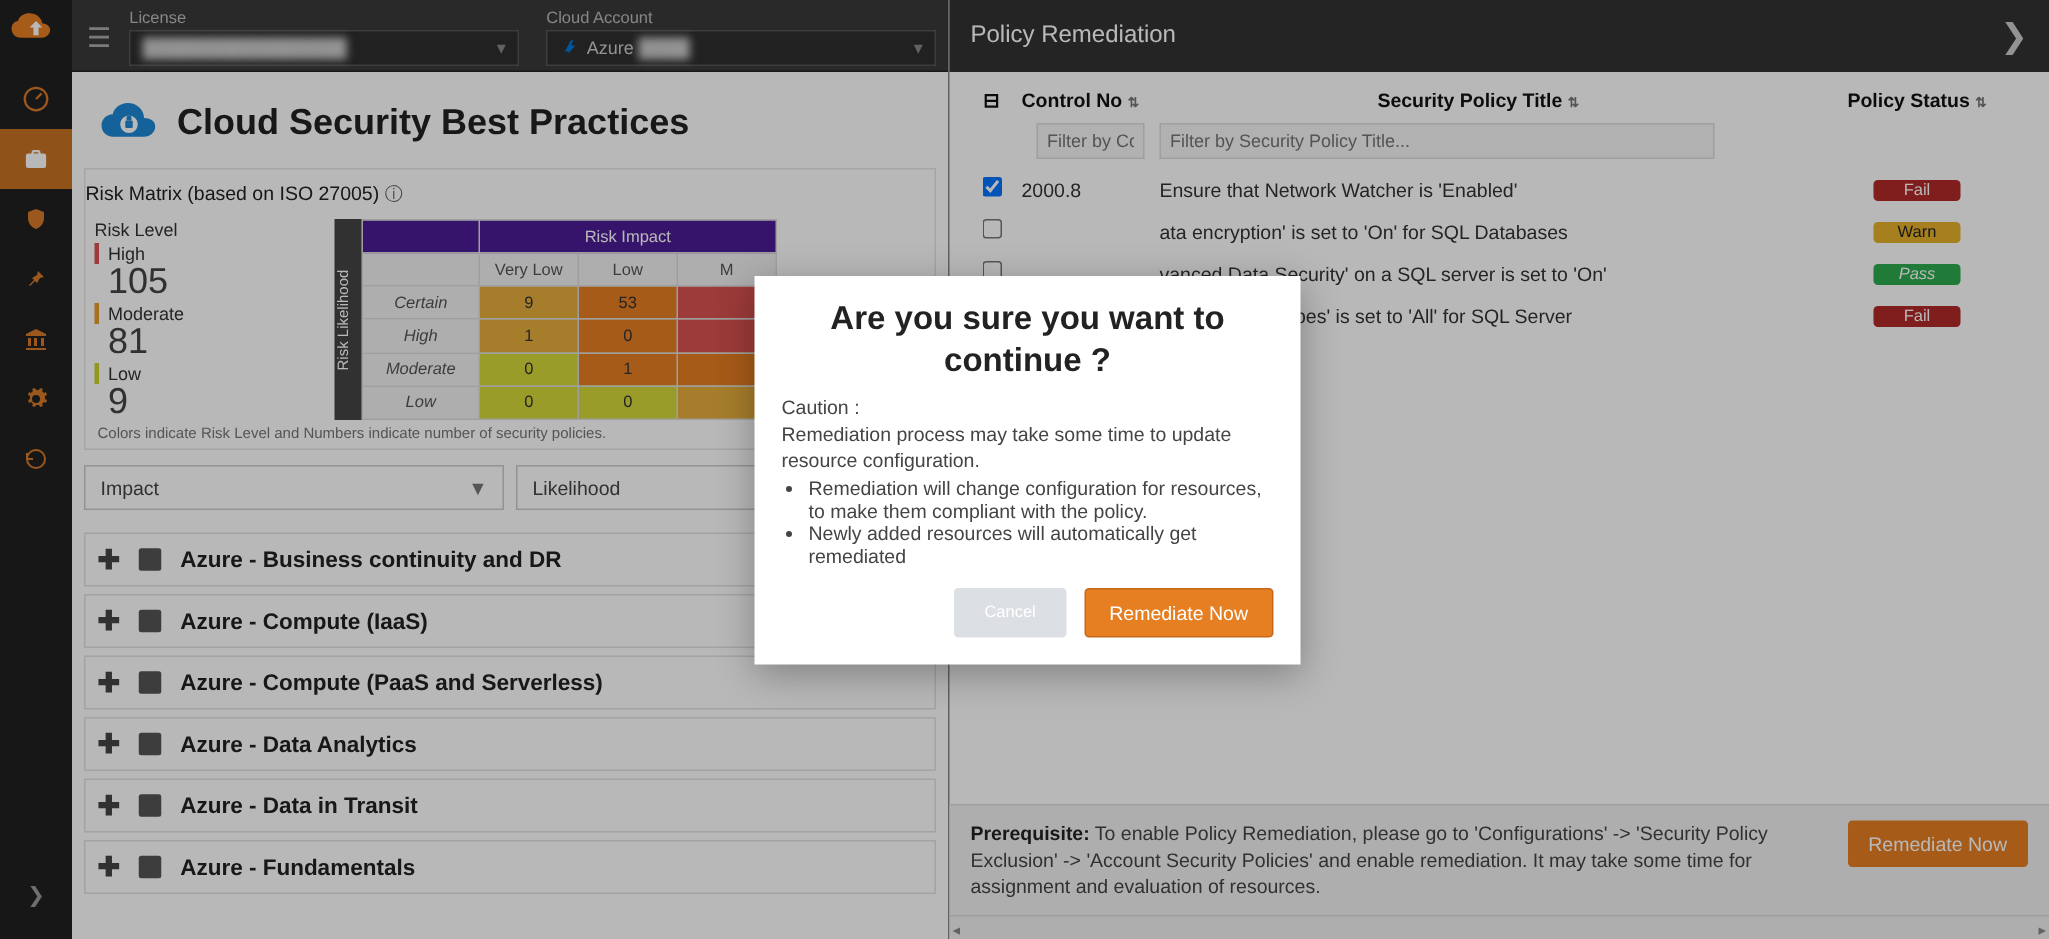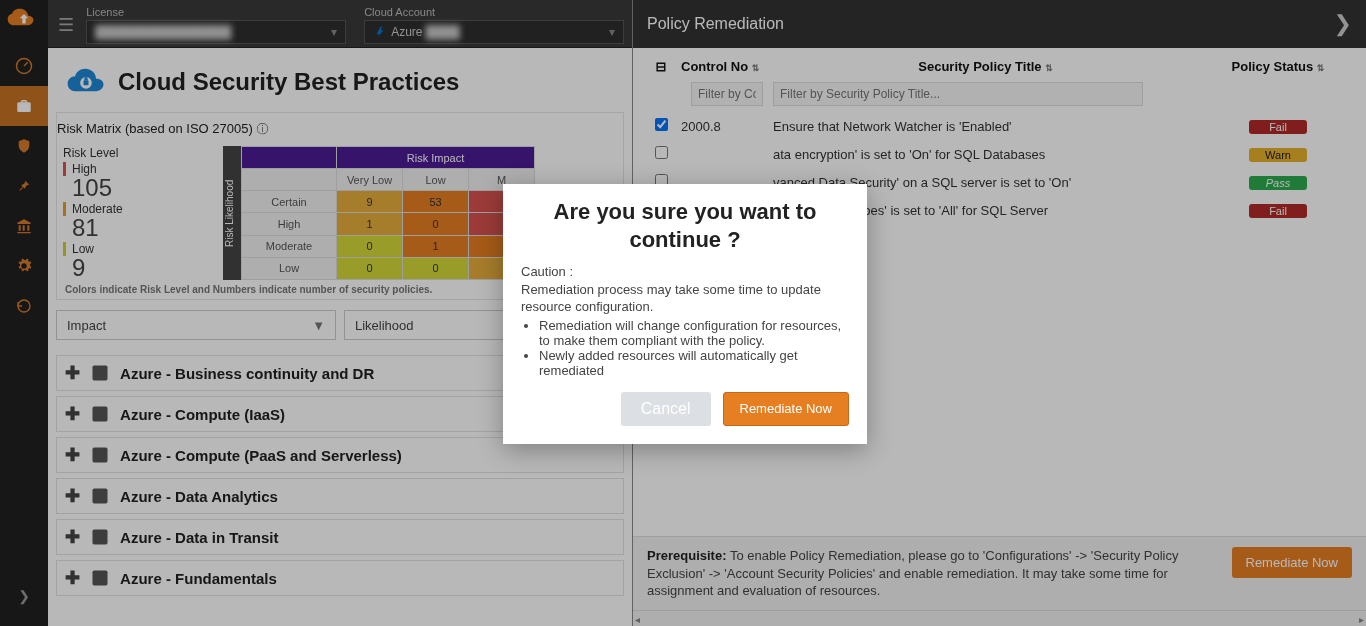--- a/index.html
+++ b/index.html
@@ -40,25 +40,25 @@
 .rl .nm { font-size:12px; color:#333; border-left:3px solid; padding-left:6px; }
 .rl.high .nm { border-color:#d9534f; }
 .rl.mod .nm { border-color:#e69b2c; }
 .rl.low .nm { border-color:#cbd22e; }
 .rl .num { font-size:24px; color:#444; padding-left:9px; line-height:1; }
 
 .mtable { border-collapse:collapse; margin-top:0; }
 .mtable th, .mtable td { border:1px solid #ddd; font-size:11px; text-align:center; height:22px; }
 .mtable .tophead th { background:#4c1d95; color:#fff; font-weight:400; font-size:11px; }
 .mtable .colhead th { background:#f2f2f2; color:#555; width:66px; font-weight:400; }
-.mtable .rowhead { background:#f2f2f2; color:#555; width:95px; font-size:11px; }
+.mtable .rowhead { background:#f2f2f2; color:#555; width:78px; font-size:11px;font-style:italic; }
 .mtable td.c { width:66px; color:#333; }
 .vlabel { writing-mode:vertical-rl; transform:rotate(180deg); font-size:10px; background:#444; color:#fff; width:18px; text-align:center; padding:4px 1px; }
 
-.legend { font-size:10px; color:#777; padding:2px 8px;font-weight:bold; }
+.legend { font-size:10px; color:#777; padding:2px 8px; }
 
 .filters { display:flex; gap:8px; padding:10px 8px; }
 .filters .dd { flex:1; border:1px solid #ccc; height:30px; display:flex; align-items:center; justify-content:space-between; padding:0 10px; font-size:13px; color:#444; background:#fff; }
 .filters .chev { color:#777; }
 
 .acc-item { margin:5px 8px; border:1px solid #e2e2e2; height:36px; display:flex; align-items:center; padding:0 8px; gap:10px; font-size:15px; font-weight:600; color:#222; }
 .acc-item .plus { font-weight:bold; color:#444; font-size:18px; }
 .acc-item .ic { width:20px; height:20px; color:#444; }
 
 
@@ -98,21 +98,21 @@
 .hscroll .thumb { position:absolute; left:2px; top:3px; height:10px; width:10px; color:#888; font-size:10px; }
 .hscroll .thumb2 { position:absolute; right:2px; top:3px; color:#888; font-size:10px; }
 
 
 .overlay { position:absolute; inset:0; background:rgba(0,0,0,0.28); z-index:50; }
 .modal { position:absolute; left:503px; top:184px; width:364px; background:#fff; box-shadow:0 6px 24px rgba(0,0,0,0.3); padding:14px 18px 18px; z-index:60; }
 .modal h2 { font-size:22px; font-weight:600; text-align:center; color:#222; line-height:1.25; margin-bottom:10px; }
 .modal p { font-size:13px; color:#444; line-height:1.35; }
 .modal ul { list-style:disc; padding-left:18px; font-size:13px; color:#444; margin-top:2px; }
 .modal .actions { display:flex; justify-content:flex-end; gap:12px; margin-top:14px; }
-.btn-cancel { background:#dcdfe3; color:#fff; border:none; padding:8px 20px; font-size:16px; border-radius:3px; cursor:pointer; }
+.btn-cancel { background:#dcdfe3; color:#fff; border:none; padding:8px 20px; font-size:11px; border-radius:3px; cursor:pointer; }
 .btn-primary { background:#e67e22; color:#fff; border:none; padding:8px 16px; font-size:13px; border-radius:3px; cursor:pointer; border:1px solid #c6681a; }
 .main::after, .right .content::after { content:""; position:absolute; }
 
 </style>
 </head>
 <body>
 
 <div class="sidebar">
   <svg class="logo" viewBox="0 0 40 28">
       <path fill="#e67e22" d="M8 20c-4 0-7-3-7-7 0-3 2-6 5-6 1-4 5-6 9-6 5 0 9 3 10 8 3 0 6 2 6 5s-3 6-6 6H8z"></path>

